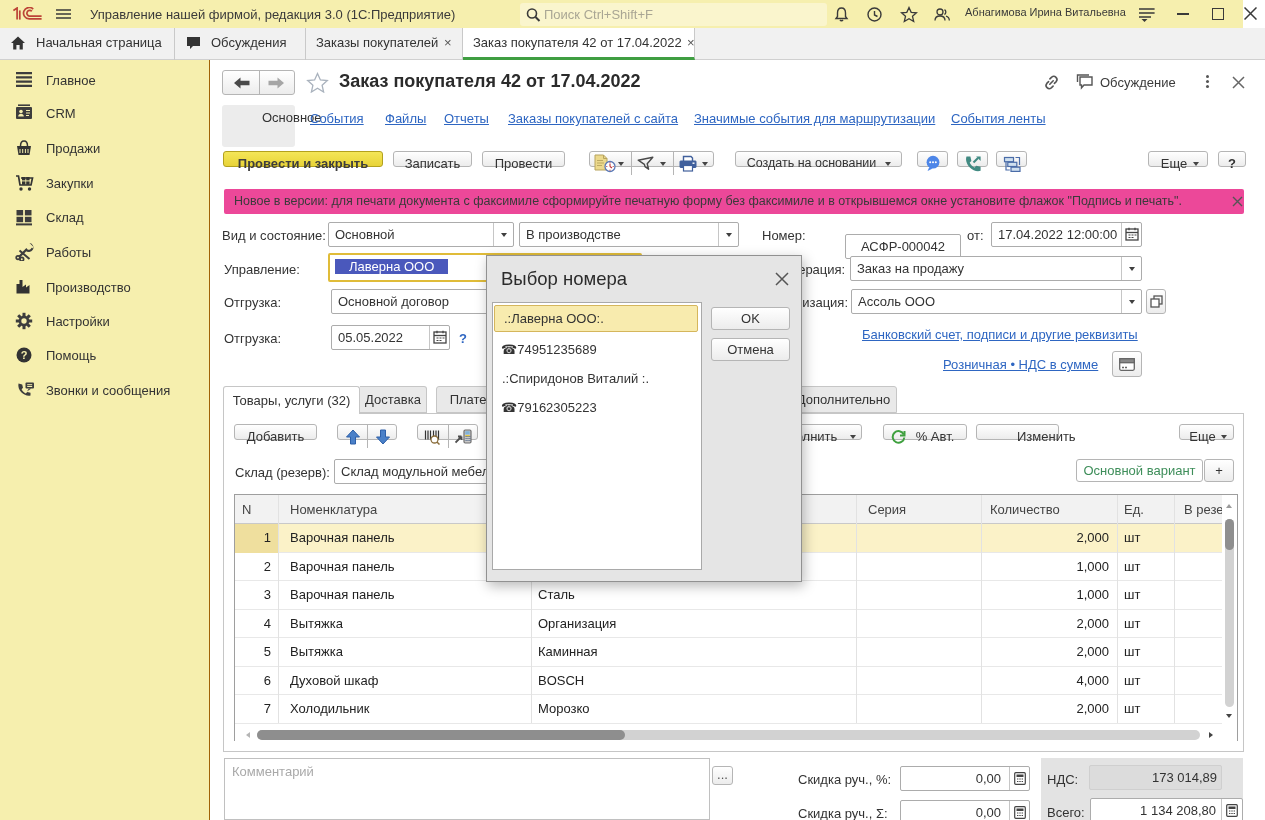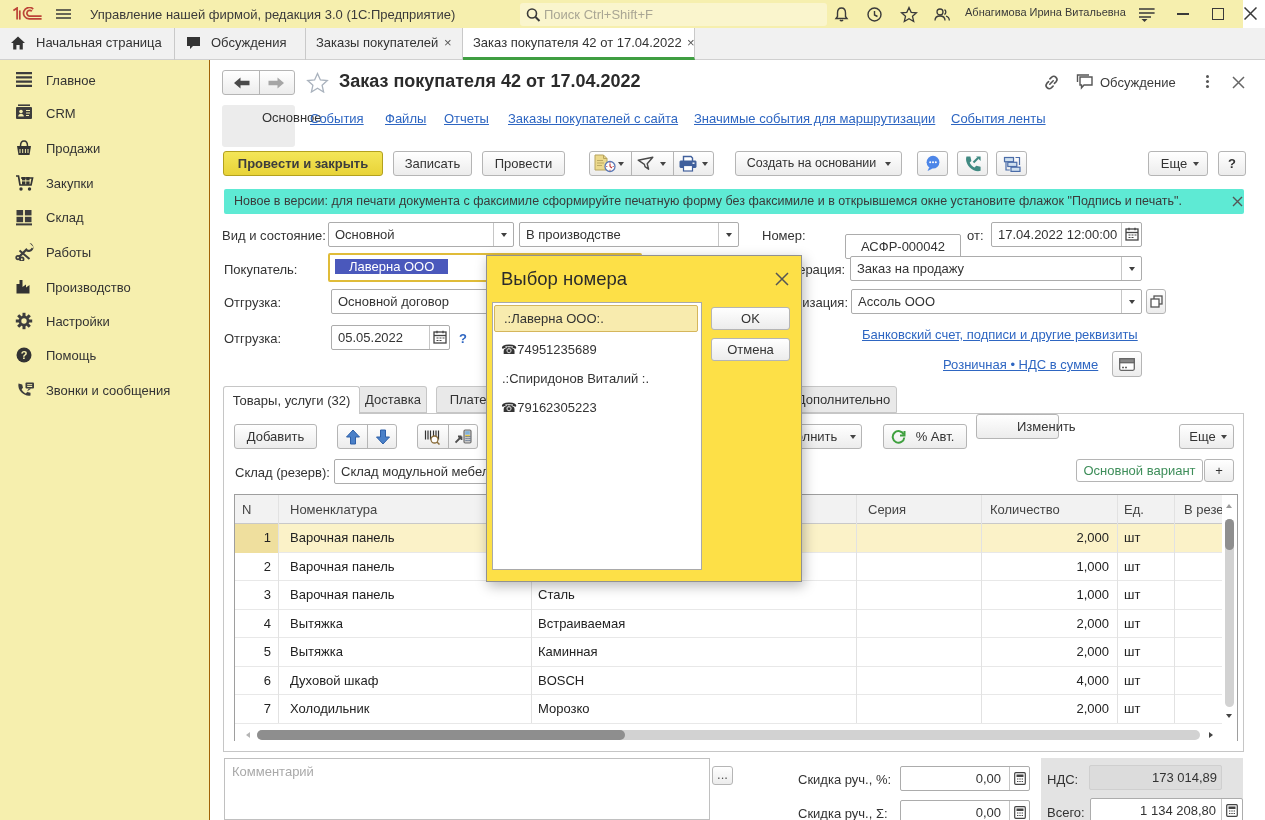--- a/index.html
+++ b/index.html
@@ -20,21 +20,21 @@
 .ttab { position:absolute; top:0; height:32px; line-height:30px; color:#333; font-size:13px; border-right:1px solid #c9c9c9; }
 .ttab.active { background:#fff; border-bottom:3px solid #3f9e41; }
 
 
 #sidebar { position:absolute; left:0; top:60px; width:210px; height:760px; background:#f6efae; border-right:1px solid #a16207; }
 .sbitem { position:absolute; left:0; width:208px; height:24px; }
 .sbitem .txt { position:absolute; left:46px; top:4px; font-size:13px; color:#333; }
 .sbitem svg { position:absolute; left:15px; top:2px; }
 
 
-.btn { position:absolute; height:25px; background:linear-gradient(#ffffff,#ececec); border:1px solid #b5b5b5; border-radius:3px; text-align:center; font-size:13px; color:#333; line-height:23px; }
+.btn { position:absolute; height:16px; background:linear-gradient(#ffffff,#ececec); border:1px solid #b5b5b5; border-radius:3px; text-align:center; font-size:13px; color:#333; line-height:23px; }
 .fld { position:absolute; height:25px; background:#fff; border:1px solid #acacac; border-radius:2px; font-size:13px; color:#333; line-height:23px; padding-left:6px; }
 .fld .da { position:absolute; right:0; top:0; width:20px; height:23px; border-left:1px solid #c6c6c6; }
 .fld .da:after { content:""; position:absolute; left:6.5px; top:10px; border:3.5px solid transparent; border-top:4.5px solid #3f3f3f; }
 .fld .cal { position:absolute; right:0; top:0; width:20px; height:23px; border-left:1px solid #c6c6c6; }
 .lbl { position:absolute; font-size:13px; color:#333; white-space:nowrap; }
 .lnk { position:absolute; font-size:13px; color:#2e66c2; text-decoration:underline; white-space:nowrap; }
 
 
 #main { position:absolute; left:210px; top:60px; width:1055px; height:760px; background:#fff; }
 
@@ -325,21 +325,21 @@
         </g>
         <path d="M12.5 2.5 h4 v7.5" fill="none" stroke="#4a6ca8" stroke-width="1.2"></path>
         <path d="M3 7 v8 h3.8" fill="none" stroke="#4a6ca8" stroke-width="1.2"></path>
       </svg>
   </div>
   <div class="btn" style="left:938px;top:91px;width:60px;"><span style="margin-right:8px">Еще</span>
     <div class="abs" style="left:44px;top:10px;border:3.5px solid transparent;border-top:4.5px solid #444;"></div>
   </div>
   <div class="btn" style="left:1008px;top:91px;width:28px;font-weight:bold;">?</div>
 
-  <div class="abs" style="left:14px;top:129px;width:1020px;height:25px;background:#5eead4;border-radius:2px;">
+  <div class="abs" style="left:14px;top:129px;width:1020px;height:25px;background:#ec4899;border-radius:2px;">
     <div class="abs nw" style="left:10px;top:5px;font-size:12.5px;color:#3a3a3a;">Новое в версии: для печати документа с факсимиле сформируйте печатную форму без факсимиле и в открывшемся окне установите флажок "Подпись и печать".</div>
     <svg class="abs" style="left:1008px;top:7px" width="11" height="11" viewBox="0 0 11 11">
         <path d="M1 1 L10 10 M10 1 L1 10" stroke="#555" stroke-width="1.4"></path>
       </svg>
   </div>
 
   <div class="lbl" style="left:12px;top:168px;">Вид и состояние:</div>
   <div class="fld" style="left:118px;top:162px;width:186px;">Основной<div class="da"></div></div>
   <div class="fld" style="left:309px;top:162px;width:220px;">В производстве<div class="da"></div></div>
   <div class="lbl" style="left:552px;top:168px;">Номер:</div>
@@ -349,21 +349,21 @@
     <div class="cal">
         <svg style="position:absolute;left:3px;top:4px" width="14" height="14" viewBox="0 0 14 14">
           <rect x="1" y="2" width="12" height="11" fill="none" stroke="#444" stroke-width="1.3"></rect>
           <path d="M1 5.5 h12" stroke="#444" stroke-width="1.3"></path>
           <path d="M4 0.8 v2.4 M10 0.8 v2.4" stroke="#444" stroke-width="1.3"></path>
           <path d="M3.5 8h2M6.5 8h2M9.5 8h2M3.5 10.5h2M6.5 10.5h2" stroke="#444" stroke-width="1.2"></path>
         </svg>
       </div>
   </div>
 
-  <div class="lbl" style="left:14px;top:202px;">Покупатель:</div>
+  <div class="lbl" style="left:14px;top:202px;">Управление:</div>
   <div class="abs" style="left:118px;top:193px;width:314px;height:29px;border:2px solid #e0bc39;border-radius:2px;background:#fff;">
     <span class="abs nw" style="left:5px;top:4px;background:#4a58bc;color:#fff;padding:0 14px;">Лаверна ООО</span>
   </div>
   <div class="lbl" style="left:571px;top:202px;">Операция:</div>
   <div class="fld" style="left:640px;top:196px;width:292px;">Заказ на продажу<div class="da"></div></div>
 
   <div class="lbl" style="left:14px;top:235px;">Отгрузка:</div>
   <div class="fld" style="left:121px;top:229px;width:310px;">Основной договор</div>
   <div class="lbl" style="left:556px;top:235px;">Организация:</div>
   <div class="fld" style="left:641px;top:229px;width:291px;">Ассоль ООО<div class="da"></div></div>
@@ -431,21 +431,21 @@
     <div class="btn" style="left:570px;top:10px;width:68px;"><span style="margin-right:23px">олнить</span>
       <div class="abs" style="left:55px;top:10px;border:3.5px solid transparent;border-top:4.5px solid #444;"></div>
     </div>
     <div class="btn" style="left:659px;top:10px;width:84px;">
       <svg class="abs" style="left:7px;top:4px" width="15" height="15" viewBox="0 0 15 15">
           <path d="M12.8 5.5 A5.8 5.8 0 1 0 13.3 8.5" fill="none" stroke="#3fa03f" stroke-width="2"></path>
           <path d="M13.5 2 L13.5 6.5 L9 6.5" fill="none" stroke="#3fa03f" stroke-width="2"></path>
         </svg>
       <span style="margin-left:20px">% Авт.</span>
     </div>
-    <div class="btn" style="left:752px;top:0;width:83px;padding-left:40px;">Изменить</div>
+    <div class="btn" style="left:752px;top:10px;width:83px;padding-left:40px;">Изменить</div>
     <div class="btn" style="left:955px;top:10px;width:55px;"><span style="margin-right:8px">Еще</span>
       <div class="abs" style="left:41px;top:10px;border:3.5px solid transparent;border-top:4.5px solid #444;"></div>
     </div>
 
     <div class="lbl" style="left:11px;top:51px;">Склад (резерв):</div>
     <div class="fld" style="left:110px;top:45px;width:330px;">Склад модульной мебели</div>
     <div class="abs" style="left:852px;top:45px;width:127px;height:23px;border:1px solid #b5b5b5;border-radius:3px;text-align:center;line-height:21px;color:#3e8e5a;">Основной вариант</div>
     <div class="btn" style="left:980px;top:45px;width:30px;height:23px;line-height:21px;">+</div>
 
     <div id="tbl" class="abs" style="left:10px;top:80px;width:1004px;height:247px;border:1px solid #9e9e9e;">
@@ -477,21 +477,21 @@
       <div class="row" style="top:86px;">
           <b class="n">3</b>
           <s class="c1">Варочная панель</s>
           <s class="c2">Сталь</s>
           <s class="q">1,000</s>
           <s class="u">шт</s>
         </div>
       <div class="row" style="top:114.5px;">
           <b class="n">4</b>
           <s class="c1">Вытяжка</s>
-          <s class="c2">Встраиваемая</s>
+          <s class="c2">Организация</s>
           <s class="q">2,000</s>
           <s class="u">шт</s>
         </div>
       <div class="row" style="top:143px;">
           <b class="n">5</b>
           <s class="c1">Вытяжка</s>
           <s class="c2">Каминная</s>
           <s class="q">2,000</s>
           <s class="u">шт</s>
         </div>
@@ -566,21 +566,21 @@
           <svg style="position:absolute;left:4px;top:5px" width="12" height="13" viewBox="0 0 12 13">
             <rect x="0.7" y="0.7" width="10.6" height="11.6" rx="1" fill="#fff" stroke="#444" stroke-width="1.2"></rect>
             <rect x="2.5" y="2.5" width="7" height="2.5" fill="#444"></rect>
             <path d="M3 7h1.4M5.3 7h1.4M7.6 7h1.4M3 9.5h1.4M5.3 9.5h1.4M7.6 9.5h1.4" stroke="#444" stroke-width="1.2"></path>
           </svg>
         </div>
     </div>
   </div>
 </div>
 
-<div id="modal" class="abs" style="left:486px;top:255px;width:316px;height:327px;background:#fde047;border:1px solid #919191;box-shadow:2px 4px 12px rgba(0,0,0,0.28);z-index:20;">
+<div id="modal" class="abs" style="left:486px;top:255px;width:316px;height:327px;background:#e5e5e5;border:1px solid #919191;box-shadow:2px 4px 12px rgba(0,0,0,0.28);z-index:20;">
   <div class="abs nw" style="left:14px;top:12px;font-size:18.5px;color:#2b2b2b;">Выбор номера</div>
   <svg class="abs" style="left:288px;top:16px" width="14" height="14" viewBox="0 0 14 14">
       <path d="M1 1 L13 13 M13 1 L1 13" stroke="#555" stroke-width="1.5"></path>
     </svg>
   <div class="abs" style="left:5px;top:46px;width:210px;height:268px;border:1px solid #a9a9a9;background:#fff;">
     <div class="abs" style="left:1px;top:2px;width:204px;height:27px;background:#f8ebae;border:1px solid #d5b65c;border-radius:2px;">
       <span class="abs nw" style="left:9px;top:5px;">.:Лаверна ООО:.</span>
     </div>
     <div class="abs nw" style="left:8px;top:33px;height:27px;line-height:27px;"><span style="font-size:13px">☎</span>74951235689</div>
     <div class="abs nw" style="left:9px;top:62px;height:27px;line-height:27px;">.:Спиридонов Виталий :.</div>

